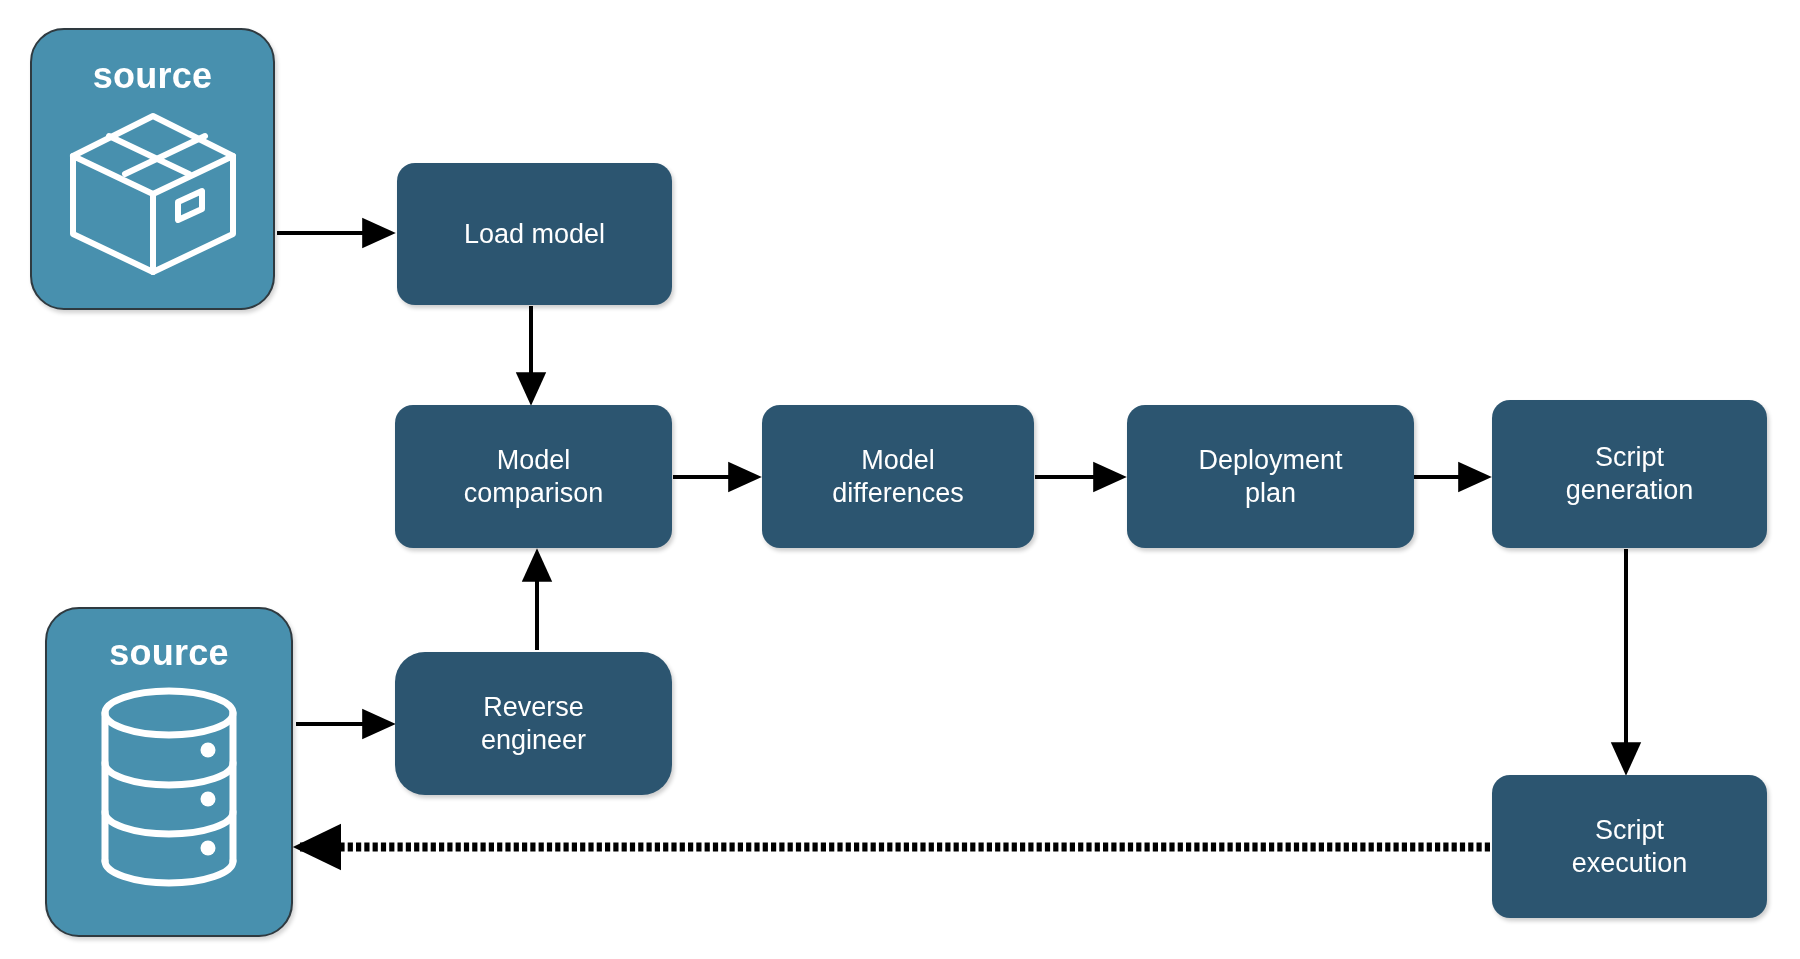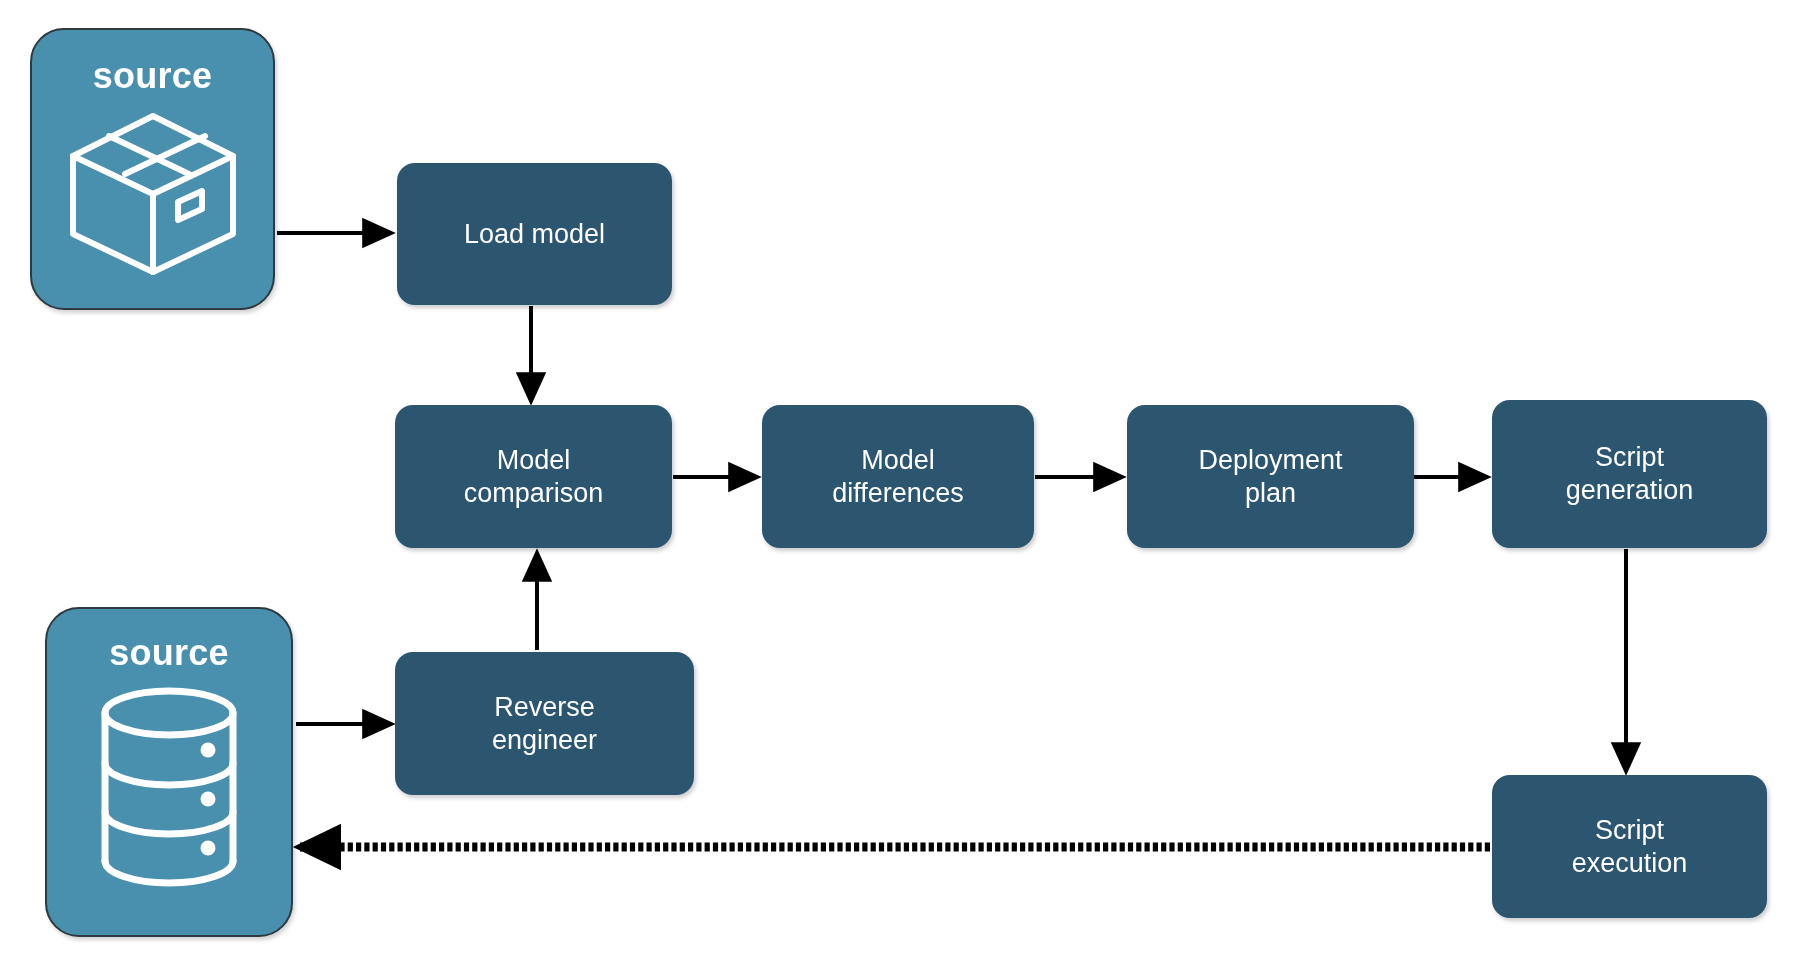--- a/index.html
+++ b/index.html
@@ -163,21 +163,21 @@
   <div class="process-node" style="left:1127px; top:405px; width:287px; height:143px;">
     <span class="process-label">Deployment
 plan</span>
   </div>
 
   <div class="process-node" style="left:1492px; top:400px; width:275px; height:148px;">
     <span class="process-label">Script
 generation</span>
   </div>
 
-  <div class="process-node" style="left:395px; top:652px; width:299px; height:143px;">
+  <div class="process-node" style="left:395px; top:652px; width:277px; height:143px;border-radius:30px;">
     <span class="process-label">Reverse
 engineer</span>
   </div>
 
   <div class="process-node" style="left:1492px; top:775px; width:275px; height:143px;">
     <span class="process-label">Script
 execution</span>
   </div>
 
 </div>

